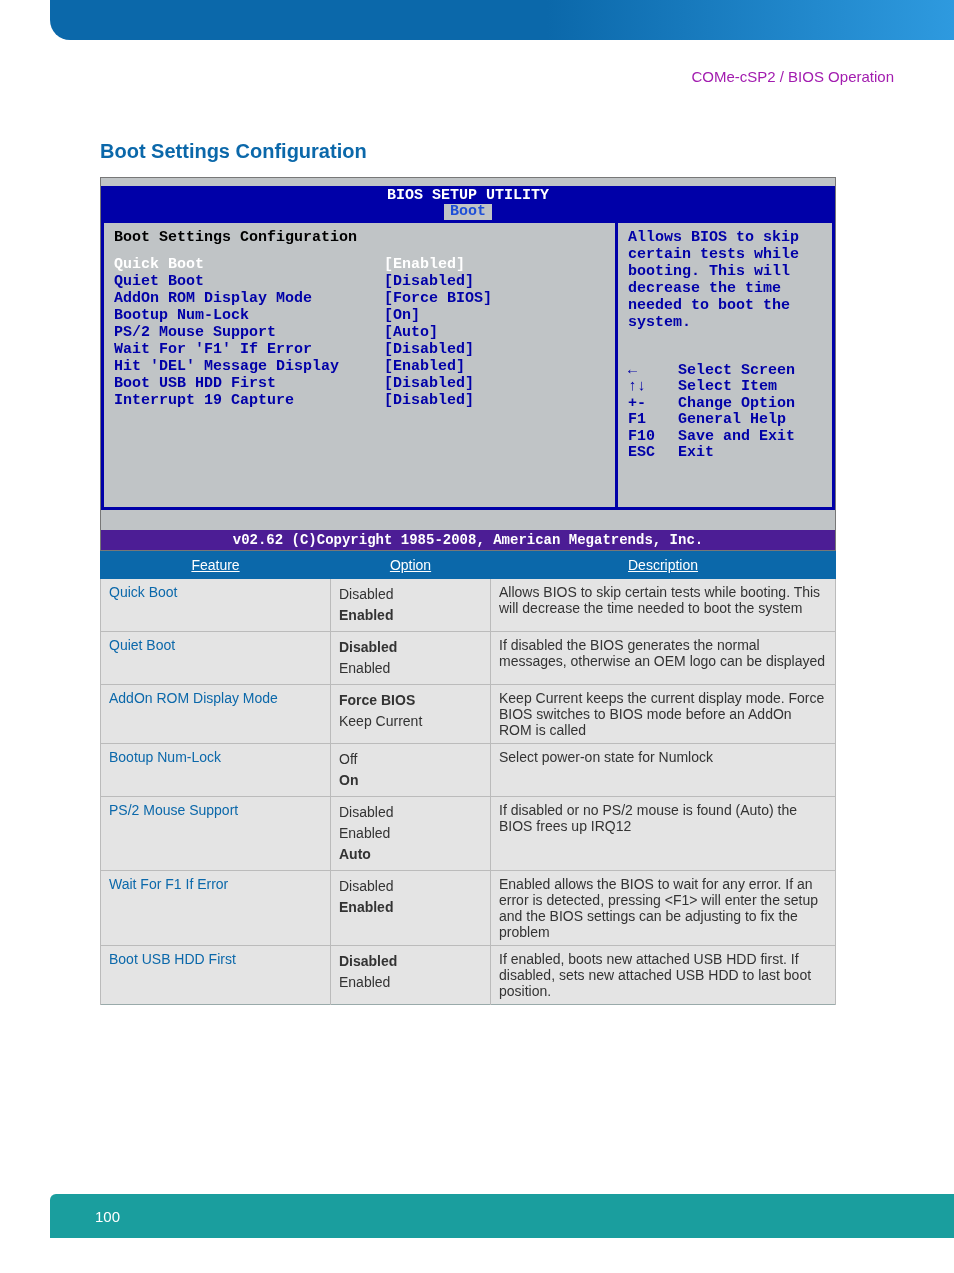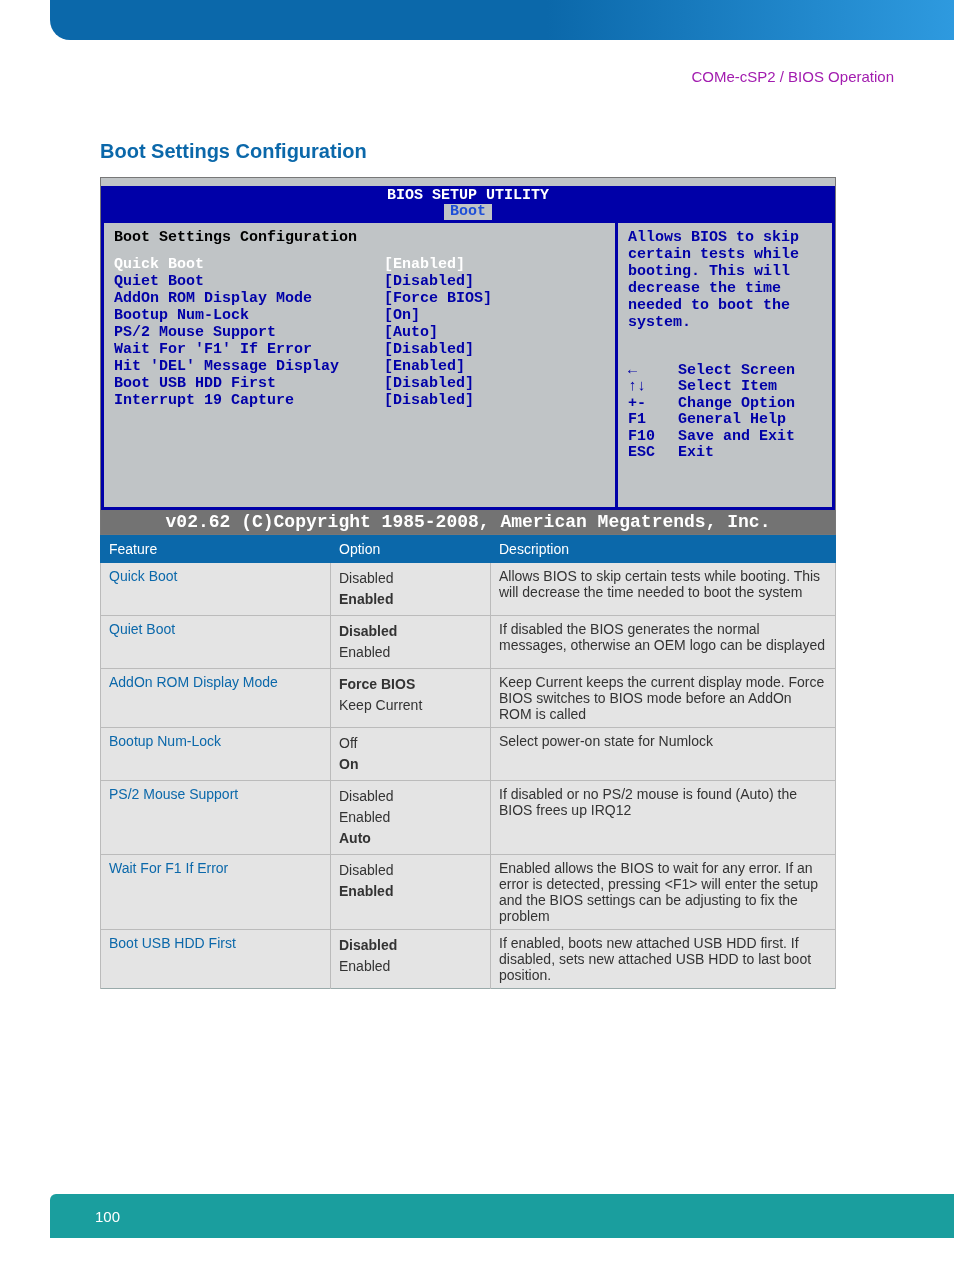--- a/index.html
+++ b/index.html
@@ -94,43 +94,45 @@
   .bios-val { }
   .bios-row.sel .bios-label,
   .bios-row.sel .bios-val { color: #fff; }
   .bios-help-keys {
     margin-top: 32px;
     white-space: pre;
     line-height: 1.1;
   }
   .bios-help-keys .k { display: inline-block; width: 50px; }
   .bios-copy {
-    background: #737373;
+    background: #4c1d95;
     color: #fff;
     font-family: "Courier New", monospace;
     font-weight: bold;
     text-align: center;
-    font-size: 18px;
+    font-size: 14px;
     padding: 2px 0;
+    margin-top: 20px;
   }
   
   table.feat {
     width: 100%;
     border-collapse: collapse;
     font-size: 14px;
     margin-top: 0;
     border: 1px solid #9aa;
   }
   table.feat th {
     background: #0b68aa;
     color: #fff;
-    text-align: left;
+    text-align: center;
     font-weight: 400;
     padding: 5px 8px;
     border: 1px solid #0b68aa;
+    text-decoration: underline;
   }
   table.feat td {
     padding: 5px 8px;
     border-top: 1px solid #bbb;
     border-left: 1px solid #bbb;
     border-right: 1px solid #bbb;
     background: #e4e4e4;
     vertical-align: top;
   }
   table.feat td.feature-cell {

